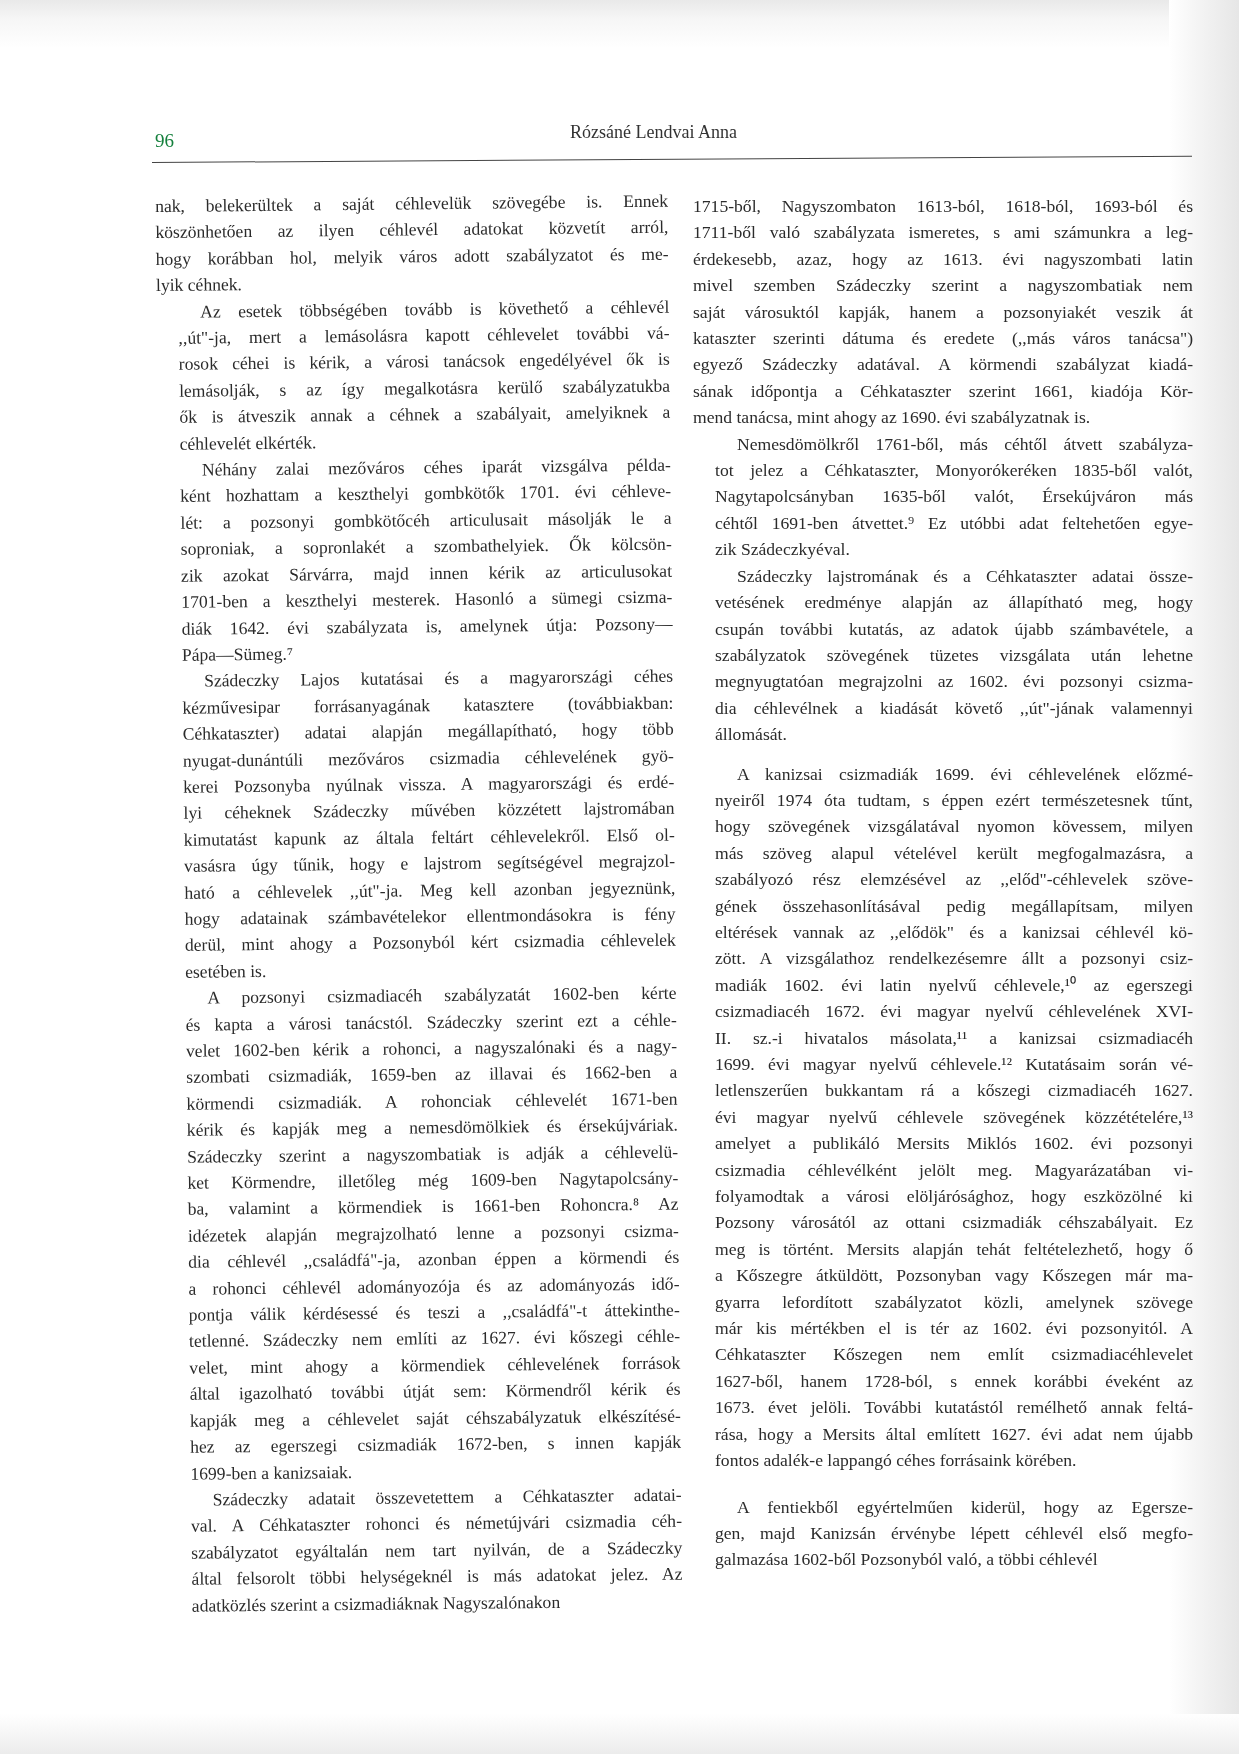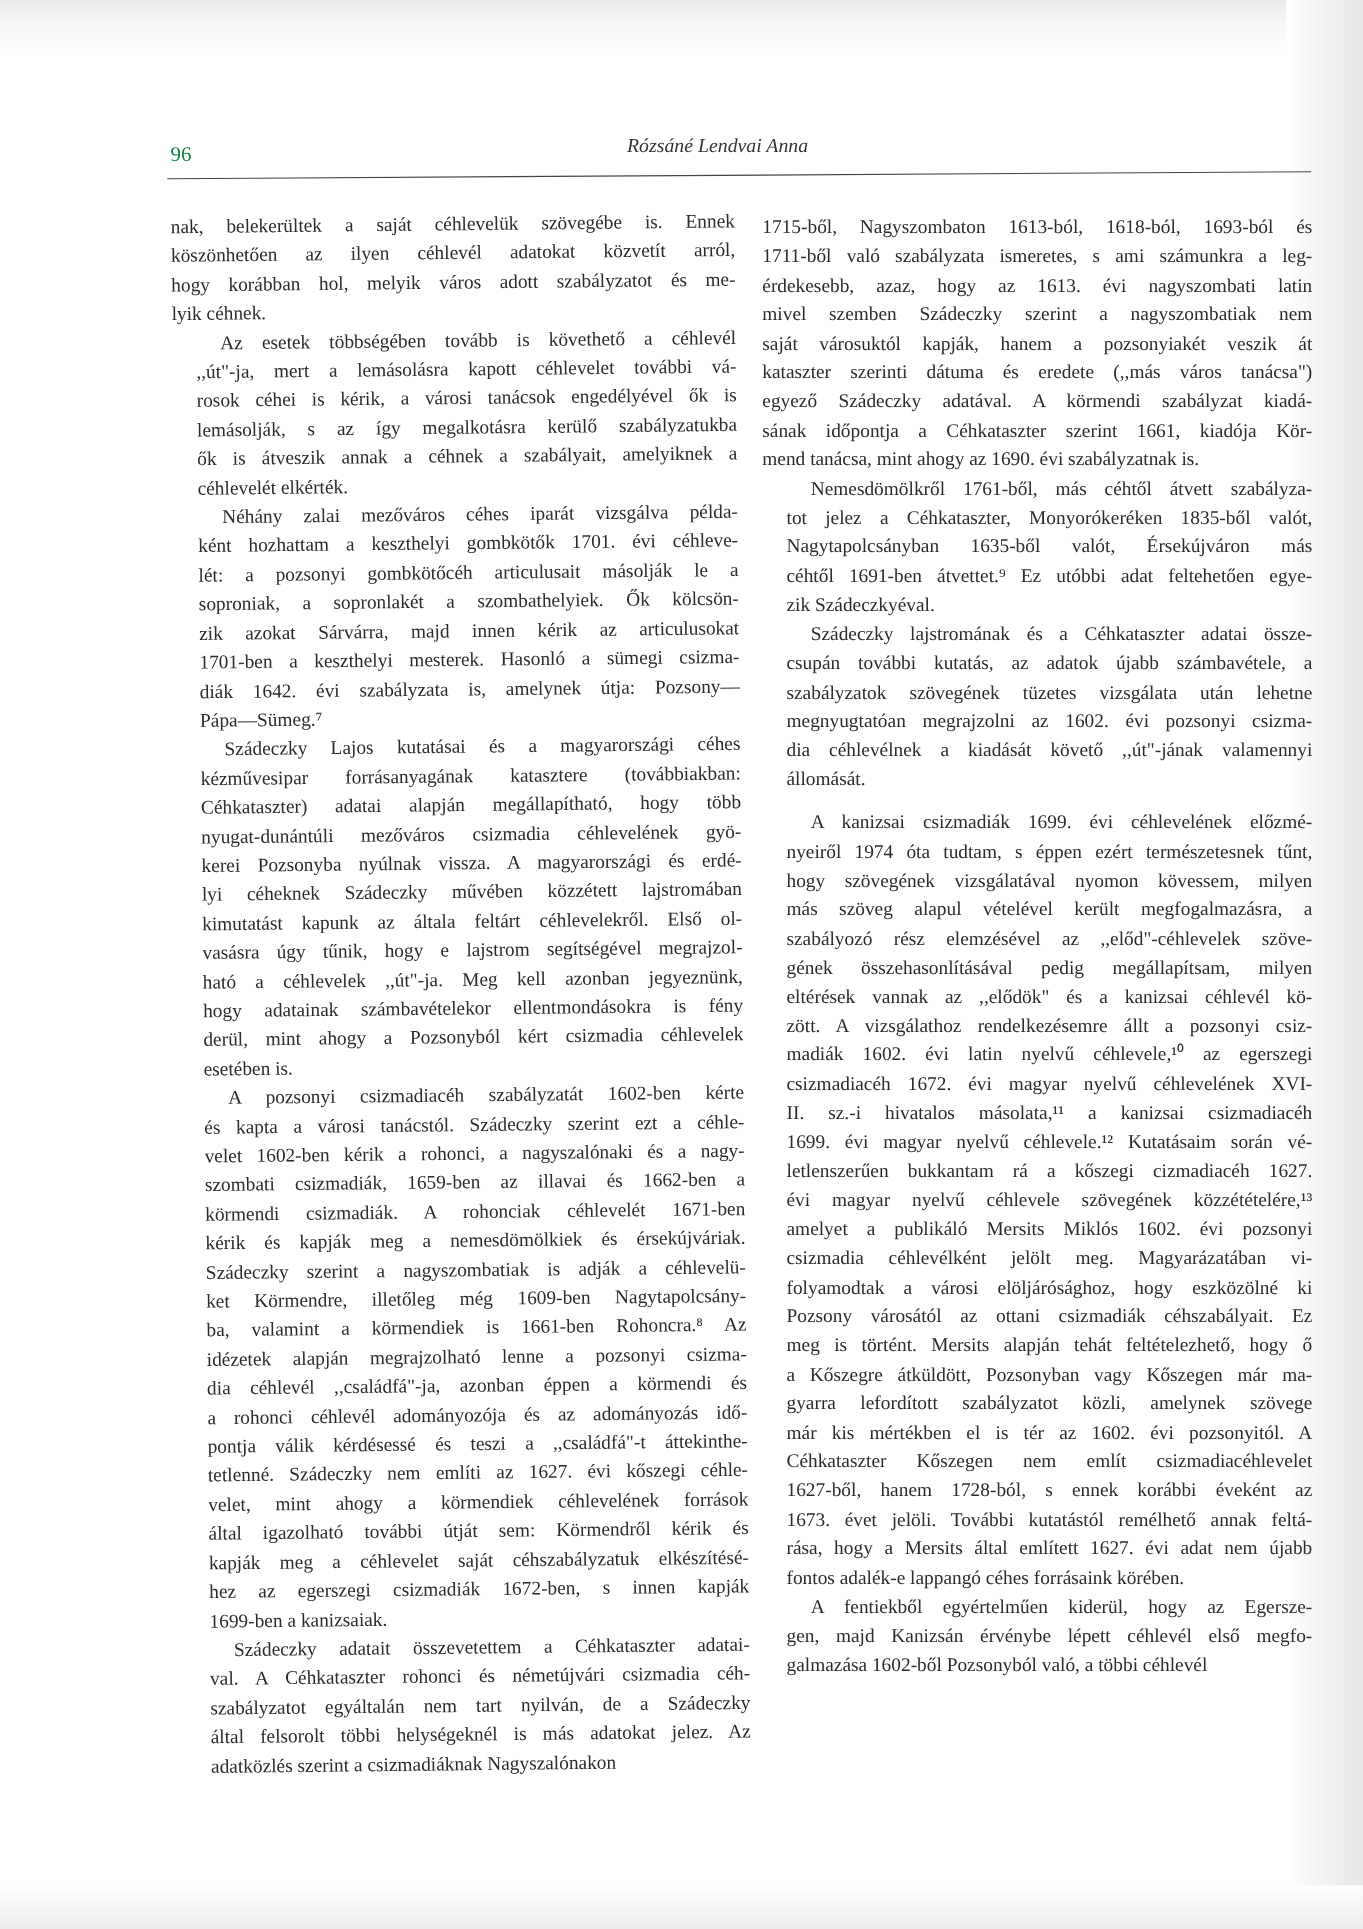--- a/index.html
+++ b/index.html
@@ -22,21 +22,21 @@
     background:linear-gradient(to top, #ececec 0%, #ffffff 100%);
   }
   .header {
     position:absolute; left:155px; top:118px; width:1040px; height:40px;
   }
   .page-number {
     position:absolute; left:0; top:12px; font-size:19px;
     font-family:"Liberation Serif", serif; color:#15803d;
   }
   .running-head {
-    position:absolute; left:415px; top:4px; font-size:18px; font-style:italic;
+    position:absolute; left:415px; top:4px; font-size:18px; 
     font-family:"Liberation Serif", serif; color:#333;
   }
   .header-rule {
     position:absolute; left:152px; top:162px; width:1040px; height:0;
     border-top:1.5px solid #444; transform:rotate(-0.35deg); transform-origin:left;
   }
   .column {
     position:absolute; top:193px;
     font-family:"Liberation Serif", serif;
     font-size:17.6px; line-height:26.4px; color:#2b2b2b;
@@ -144,20 +144,21 @@
     </p>
     <p class="indent">
       <span class="line" style="padding-left: 22px;">Nemesdömölkről 1761-ből, más céhtől átvett szabályza-</span>
       <span class="line">tot jelez a Céhkataszter, Monyorókeréken 1835-ből valót,</span>
       <span class="line">Nagytapolcsányban 1635-ből valót, Érsekújváron más</span>
       <span class="line">céhtől 1691-ben átvettet.⁹ Ez utóbbi adat feltehetően egye-</span>
       <span class="line last">zik Szádeczkyéval.</span>
     </p>
     <p class="indent">
       <span class="line" style="padding-left: 22px;">Szádeczky lajstromának és a Céhkataszter adatai össze-</span>
+      <span class="line">vetésének eredménye alapján az állapítható meg, hogy</span>
       <span class="line">csupán további kutatás, az adatok újabb számbavétele, a</span>
       <span class="line">szabályzatok szövegének tüzetes vizsgálata után lehetne</span>
       <span class="line">megnyugtatóan megrajzolni az 1602. évi pozsonyi csizma-</span>
       <span class="line">dia céhlevélnek a kiadását követő ,,út"-jának valamennyi</span>
       <span class="line last">állomását.</span>
     </p>
     <p class="indent">
       <span class="line" style="padding-left: 22px; margin-top: 13px;">A kanizsai csizmadiák 1699. évi céhlevelének előzmé-</span>
       <span class="line">nyeiről 1974 óta tudtam, s éppen ezért természetesnek tűnt,</span>
       <span class="line">hogy szövegének vizsgálatával nyomon kövessem, milyen</span>
@@ -180,17 +181,17 @@
       <span class="line">a Kőszegre átküldött, Pozsonyban vagy Kőszegen már ma-</span>
       <span class="line">gyarra lefordított szabályzatot közli, amelynek szövege</span>
       <span class="line">már kis mértékben el is tér az 1602. évi pozsonyitól. A</span>
       <span class="line">Céhkataszter Kőszegen nem említ csizmadiacéhlevelet</span>
       <span class="line">1627-ből, hanem 1728-ból, s ennek korábbi éveként az</span>
       <span class="line">1673. évet jelöli. További kutatástól remélhető annak feltá-</span>
       <span class="line">rása, hogy a Mersits által említett 1627. évi adat nem újabb</span>
       <span class="line last">fontos adalék-e lappangó céhes forrásaink körében.</span>
     </p>
     <p class="indent">
-      <span class="line" style="padding-left: 22px;">A fentiekből egyértelműen kiderül, hogy az Egersze-</span>
+      <span class="line" style="padding-left: 22px; margin-top: 20px;">A fentiekből egyértelműen kiderül, hogy az Egersze-</span>
       <span class="line">gen, majd Kanizsán érvénybe lépett céhlevél első megfo-</span>
       <span class="line last">galmazása 1602-ből Pozsonyból való, a többi céhlevél</span>
     </p>
   </div>
 
 </body></html>

